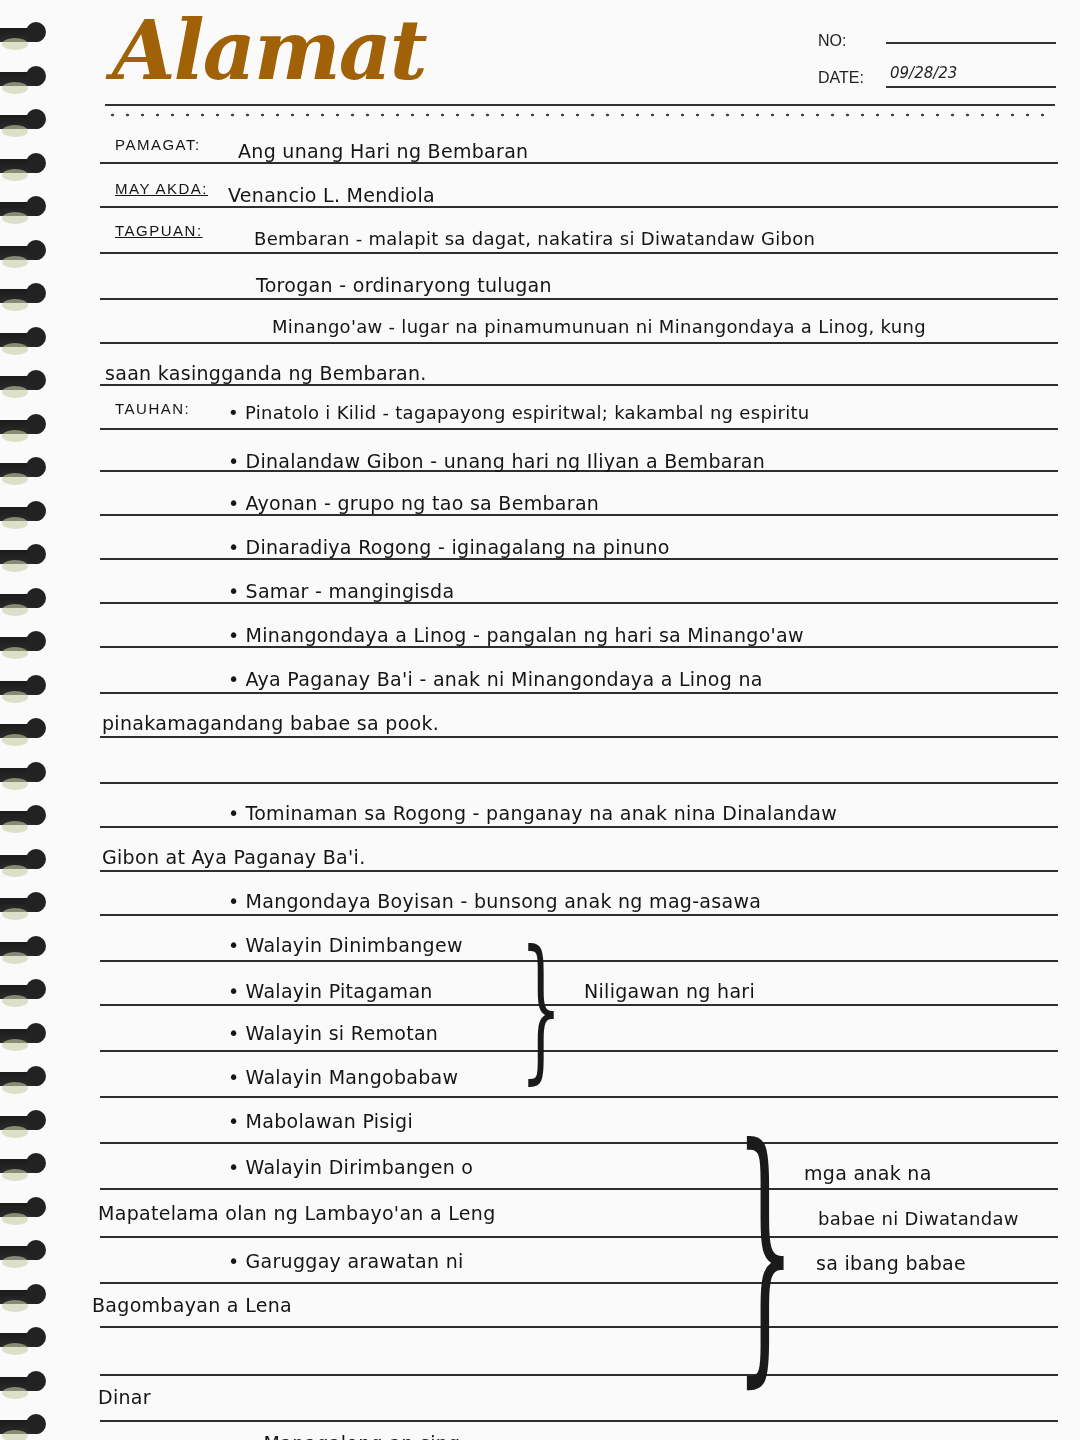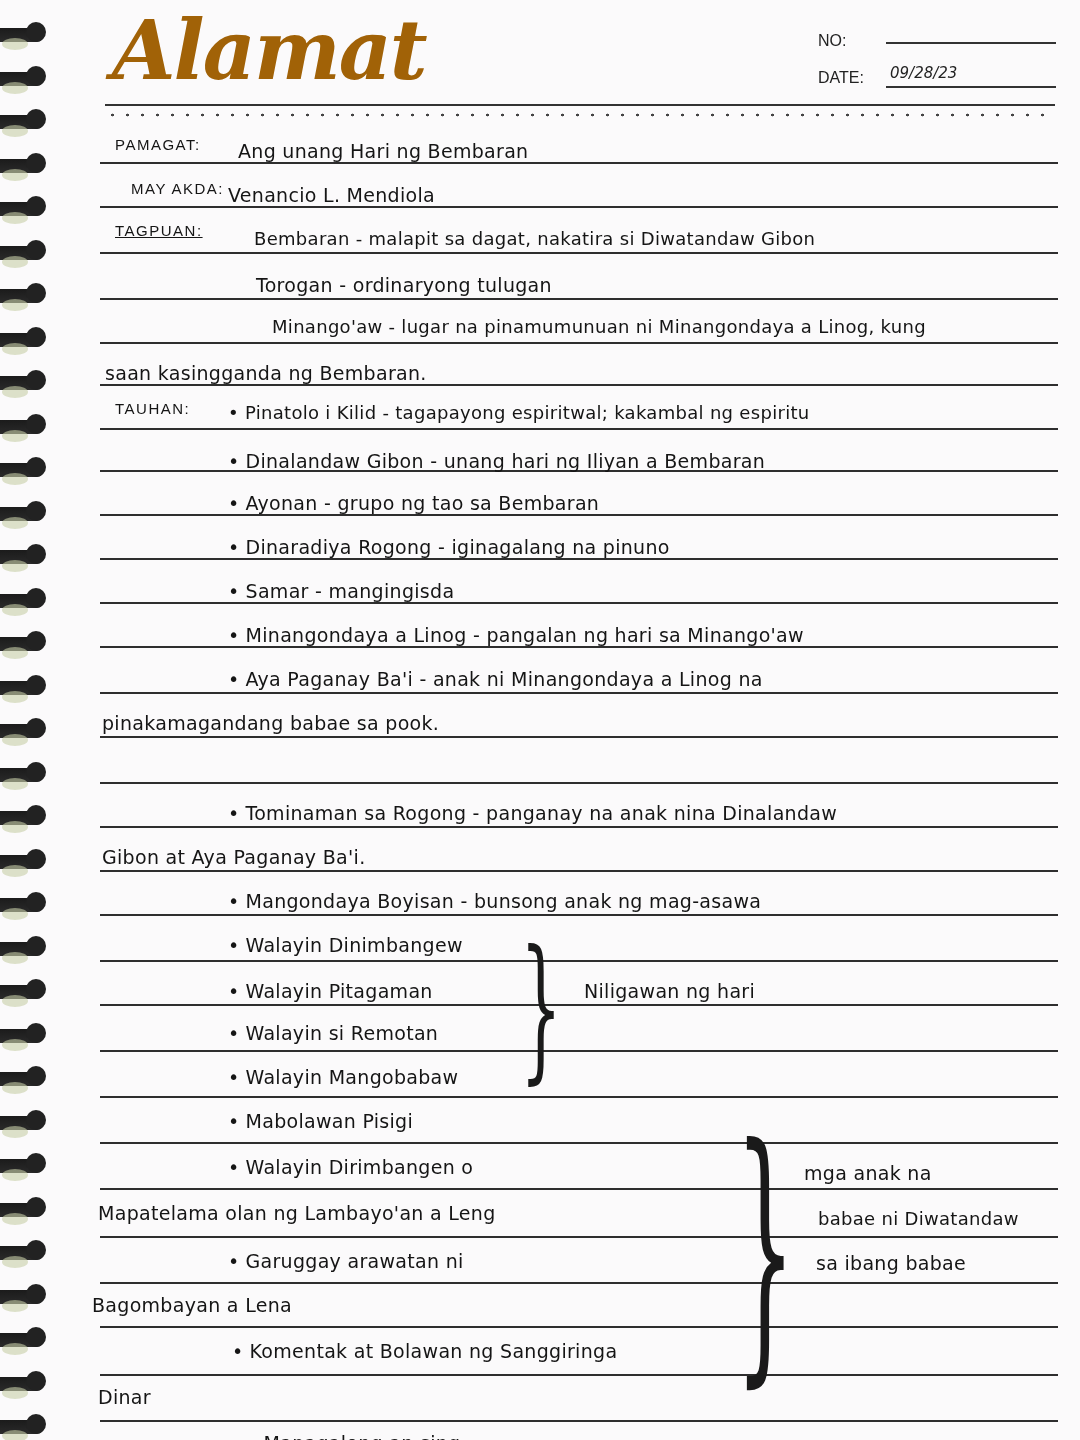--- a/index.html
+++ b/index.html
@@ -135,21 +135,21 @@
       <div class="rule" style="top: 1236px;"></div>
       <div class="rule" style="top: 1282px;"></div>
       <div class="rule" style="top: 1326px;"></div>
       <div class="rule" style="top: 1374px;"></div>
       <div class="rule" style="top: 1420px;"></div>
     </div>
 
   <div class="txt lbl" style="left:115px; top:136px;">PAMAGAT:</div>
   <div class="txt" style="left:238px; top:140px;">Ang unang Hari ng Bembaran</div>
 
-  <div class="txt lbl" style="left:131px; top:180px;">MAY AKDA:</div>
+  <div class="txt lbl" style="left:115px; top:180px;text-decoration:underline;">MAY AKDA:</div>
   <div class="txt" style="left:228px; top:184px;">Venancio L. Mendiola</div>
 
   <div class="txt lbl" style="left:115px; top:222px;text-decoration:underline;">TAGPUAN:</div>
   <div class="txt" style="left:254px; top:228px; font-size:18px;">Bembaran - malapit sa dagat, nakatira si Diwatandaw Gibon</div>
   <div class="txt" style="left:256px; top:274px;">Torogan - ordinaryong tulugan</div>
   <div class="txt" style="left:272px; top:316px; font-size:18px;">Minango'aw - lugar na pinamumunuan ni Minangondaya a Linog, kung</div>
   <div class="txt" style="left:105px; top:362px;">saan kasingganda ng Bembaran.</div>
 
   <div class="txt lbl" style="left:115px; top:400px;">TAUHAN:</div>
   <div class="txt bullet" style="left:228px; top:402px; font-size:18px;">Pinatolo i Kilid - tagapayong espiritwal; kakambal ng espiritu</div>
@@ -165,21 +165,20 @@
   <div class="txt bullet" style="left:228px; top:890px;">Mangondaya Boyisan - bunsong anak ng mag-asawa</div>
   <div class="txt bullet" style="left:228px; top:934px;">Walayin Dinimbangew</div>
   <div class="txt bullet" style="left:228px; top:980px;">Walayin Pitagaman</div>
   <div class="txt bullet" style="left:228px; top:1022px;">Walayin si Remotan</div>
   <div class="txt bullet" style="left:228px; top:1066px;">Walayin Mangobabaw</div>
   <div class="txt bullet" style="left:228px; top:1110px;">Mabolawan Pisigi</div>
   <div class="txt bullet" style="left:228px; top:1156px;">Walayin Dirimbangen o</div>
   <div class="txt" style="left:98px; top:1202px;">Mapatelama olan ng Lambayo'an a Leng</div>
   <div class="txt bullet" style="left:228px; top:1250px;">Garuggay arawatan ni</div>
   <div class="txt" style="left:92px; top:1294px;">Bagombayan a Lena</div>
-  <div class="txt bullet" style="left:232px; top:1340px;">Komentak at Bolawan ng Sanggiringa</div>
   <div class="txt" style="left:98px; top:1386px;">Dinar</div>
   <div class="txt bullet" style="left:246px; top:1384px;margin-top:48px;">Mapagalong an sing</div>
 
   <div class="brace" style="left:520px; top:918px; font-size:120px; transform: scaleX(.55) scaleY(1.3);">}</div>
   <div class="txt" style="left:584px; top:980px;">Niligawan ng hari</div>
 
   <div class="brace" style="left:735px; top:1090px; font-size:190px; transform: scaleX(.5) scaleY(1.45);">}</div>
   <div class="txt" style="left:804px; top:1162px;">mga anak na</div>
   <div class="txt" style="left:818px; top:1208px; font-size:18px;">babae ni Diwatandaw</div>
   <div class="txt" style="left:816px; top:1252px;">sa ibang babae</div>

